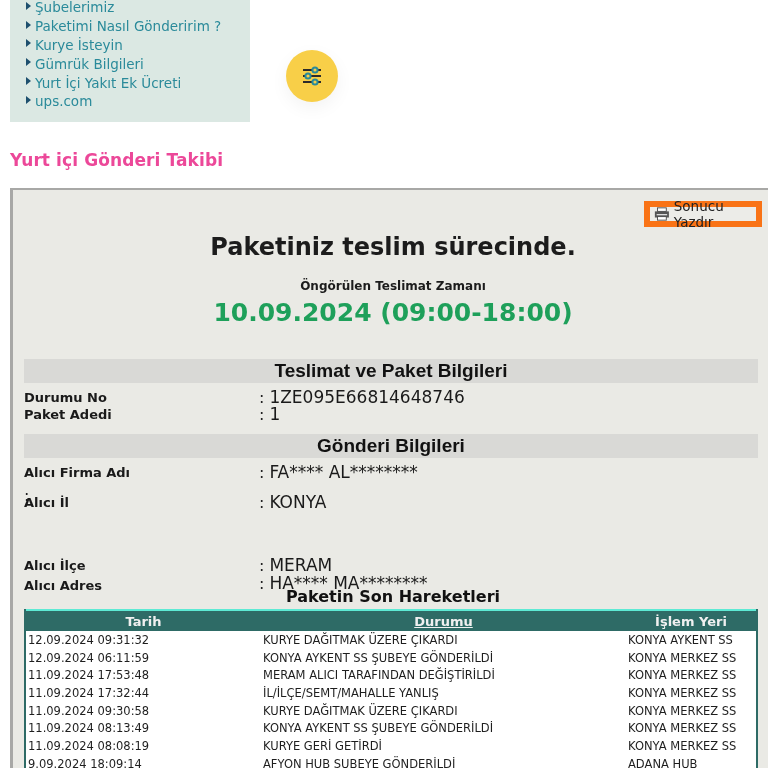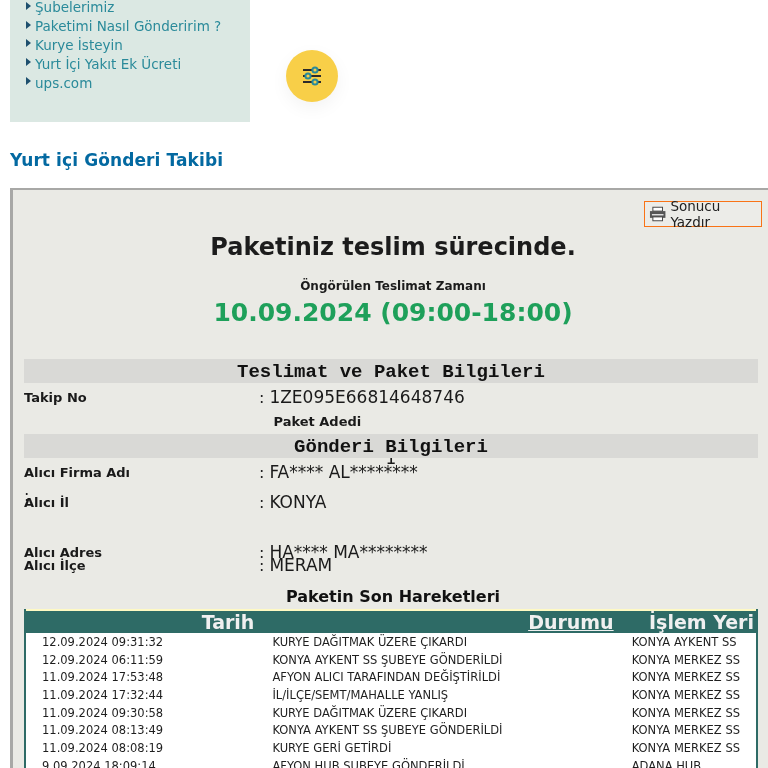--- a/index.html
+++ b/index.html
@@ -19,32 +19,32 @@
       border-left: 5px solid #1d4f6e; margin-right: 4px; margin-top: -3px;
     }
 
     .filter-btn {
       position: absolute; left: 286px; top: 50px; width: 52px; height: 52px; border-radius: 50%;
       background: #f8cf48; box-shadow: 0 6px 18px rgba(0,0,0,0.05);
       display: flex; align-items: center; justify-content: center; cursor: pointer;
     }
 
     .section-title {
-      position: absolute; left: 10px; top: 150px; font-size: 17px; font-weight: bold; color: #0369a1;
+      position: absolute; left: 10px; top: 150px; font-size: 17px; font-weight: bold; color: #ec4899;
       letter-spacing: 0.1px;
     }
 
     .panel {
       position: absolute; left: 10px; top: 188px; width: 770px; height: 600px;
       background: #eaeae5; border-top: 2px solid #a8a8a6; border-left: 3px solid #a8a8a6;
     }
 
     .print-btn {
       position: absolute; left: 631px; top: 11px; width: 118px; height: 26px;
-      border: 1px solid #f97316; background: #ecece8; display: flex; align-items: center;
+      border: 6px solid #f97316; background: #ecece8; display: flex; align-items: center;
       padding-left: 4px; font-size: 13.5px; color: #222; cursor: pointer;
     }
     .print-btn svg { margin-right: 4px; }
 
     .status-title {
       position: absolute; left: 0; width: 760px; top: 43px; text-align: center;
       font-size: 24px; font-weight: bold; color: #1c1c1c;
     }
     .eta-label {
       position: absolute; left: 0; width: 760px; top: 89px; text-align: center;
@@ -53,61 +53,65 @@
     .eta-value {
       position: absolute; left: 0; width: 760px; top: 108px; text-align: center;
       font-size: 25px; font-weight: bold; color: #1ea05a;
     }
 
     .band {
       position: absolute; left: 11px; width: 734px; height: 24px; background: #d9d9d6;
       text-align: center; font-family: "Liberation Sans", sans-serif; font-weight: bold;
       font-size: 19px; color: #111; line-height: 24px;
     }
-    .band span { position: relative; left: 0; font-family: Liberation Mono, monospace; }
+    .band span { position: relative; left: 0; }
 
     .info-row { position: absolute; left: 11px; width: 734px; height: 24px; display: flex; align-items: center; }
     .info-row .label { width: 235px; font-size: 13px; font-weight: bold; color: #1a1a1a; }
     .info-row .sep { font-size: 16px; color: #222; margin-right: 5px; }
     .info-row .value { font-size: 17px; color: #1a1a1a; }
 
     .history-title {
       position: absolute; left: 0; width: 760px; top: 397px; text-align: center;
       font-size: 16px; font-weight: bold; color: #111;
     }
 
     .table-wrap {
       position: absolute; left: 11px; top: 419px; width: 734px; height: 180px;
       border: 2px solid #2e6b66; border-top: none; background: #fff;
     }
     table { width: 100%; border-collapse: collapse; }
     thead tr { background: #2e6b66; }
     th {
-      color: #f0f0f0; font-weight: bold; font-size: 19px; text-align: right;
-      height: 21px; padding: 0 2px; border-top: 2px solid #fef9c3;
-    }
-    td { font-size: 11.5px; color: #1e1e1e; height: 17.7px; padding: 0 16px; white-space: nowrap; }
+      color: #f0f0f0; font-weight: bold; font-size: 13px; text-align: center;
+      height: 21px; padding: 0 2px; border-top: 2px solid #5eead4;
+    }
+    td { font-size: 11.5px; color: #1e1e1e; height: 17.7px; padding: 0 2px; white-space: nowrap; }
     .col-date { width: 235px; }
     .col-status { width: 365px; text-decoration: underline; }
   </style>
 </head>
 <body>
 
 <div class="link-box">
   <div class="link-item">
     <span class="arrow"></span>
     <span>Şubelerimiz</span>
   </div>
   <div class="link-item">
     <span class="arrow"></span>
     <span>Paketimi Nasıl Gönderirim ?</span>
   </div>
   <div class="link-item">
     <span class="arrow"></span>
     <span>Kurye İsteyin</span>
+  </div>
+  <div class="link-item">
+    <span class="arrow"></span>
+    <span>Gümrük Bilgileri</span>
   </div>
   <div class="link-item">
     <span class="arrow"></span>
     <span>Yurt İçi Yakıt Ek Ücreti</span>
   </div>
   <div class="link-item">
     <span class="arrow"></span>
     <span>ups.com</span>
   </div>
 </div>
@@ -138,25 +142,25 @@
   </div>
 
   <div class="status-title">Paketiniz teslim sürecinde.</div>
   <div class="eta-label">Öngörülen Teslimat Zamanı</div>
   <div class="eta-value">10.09.2024 (09:00-18:00)</div>
 
   <div class="band" style="top:169px;">
     <span>Teslimat ve Paket Bilgileri</span>
   </div>
   <div class="info-row" style="top:195px;">
-    <span class="label">Takip No</span>
+    <span class="label">Durumu No</span>
     <span class="sep">:</span>
     <span class="value">1ZE095E66814648746</span>
   </div>
-  <div class="info-row" style="top:224px;flex-direction:column;">
+  <div class="info-row" style="top:212px;">
     <span class="label">Paket Adedi</span>
     <span class="sep">:</span>
     <span class="value">1</span>
   </div>
 
   <div class="band" style="top:244px;">
     <span>Gönderi Bilgileri</span>
   </div>
   <div class="info-row" style="top:270px;">
     <span class="label">Alıcı Firma Adı</span>
@@ -170,21 +174,21 @@
   <div class="info-row" style="top:300px;">
     <span class="label">Alıcı İl</span>
     <span class="sep">:</span>
     <span class="value">KONYA</span>
   </div>
   <div class="info-row" style="top:355px;margin-top:8px;">
     <span class="label">Alıcı İlçe</span>
     <span class="sep">:</span>
     <span class="value">MERAM</span>
   </div>
-  <div class="info-row" style="top:350px;">
+  <div class="info-row" style="top:379px;align-items:flex-end;">
     <span class="label">Alıcı Adres</span>
     <span class="sep">:</span>
     <span class="value">HA**** MA********</span>
   </div>
 
   <div class="history-title">Paketin Son Hareketleri</div>
 
   <div class="table-wrap">
     <table>
       <thead>
@@ -200,21 +204,21 @@
           <td>KURYE DAĞITMAK ÜZERE ÇIKARDI</td>
           <td>KONYA AYKENT SS</td>
         </tr>
         <tr>
           <td>12.09.2024 06:11:59</td>
           <td>KONYA AYKENT SS ŞUBEYE GÖNDERİLDİ</td>
           <td>KONYA MERKEZ SS</td>
         </tr>
         <tr>
           <td>11.09.2024 17:53:48</td>
-          <td>AFYON ALICI TARAFINDAN DEĞİŞTİRİLDİ</td>
+          <td>MERAM ALICI TARAFINDAN DEĞİŞTİRİLDİ</td>
           <td>KONYA MERKEZ SS</td>
         </tr>
         <tr>
           <td>11.09.2024 17:32:44</td>
           <td>İL/İLÇE/SEMT/MAHALLE YANLIŞ</td>
           <td>KONYA MERKEZ SS</td>
         </tr>
         <tr>
           <td>11.09.2024 09:30:58</td>
           <td>KURYE DAĞITMAK ÜZERE ÇIKARDI</td>

